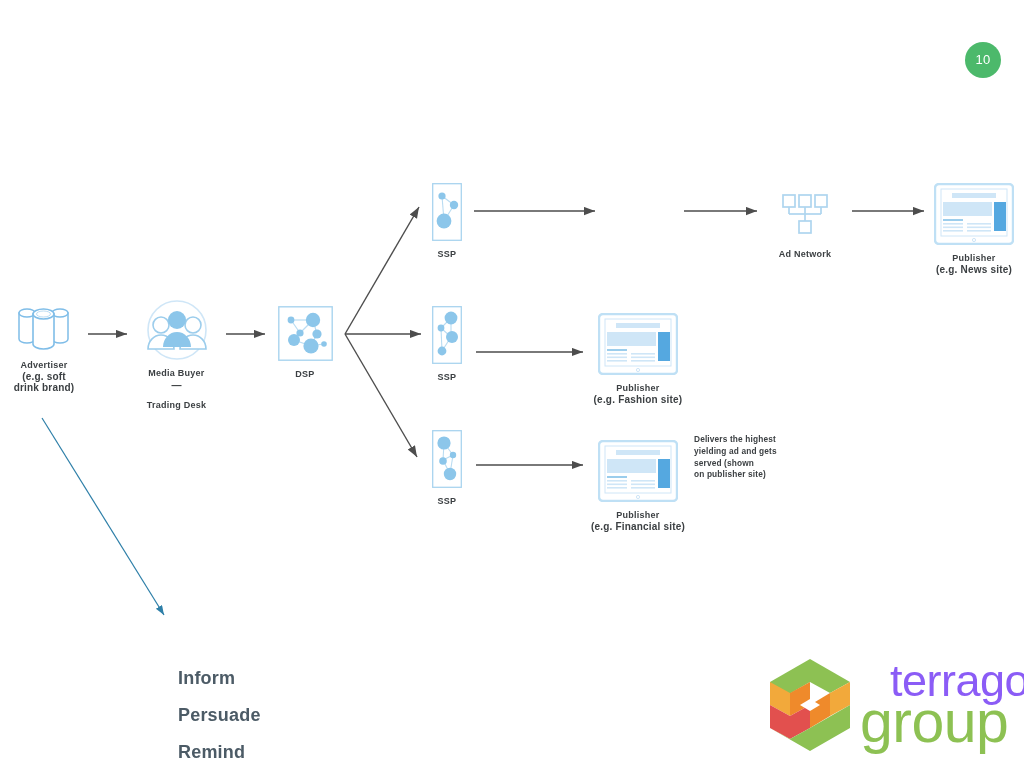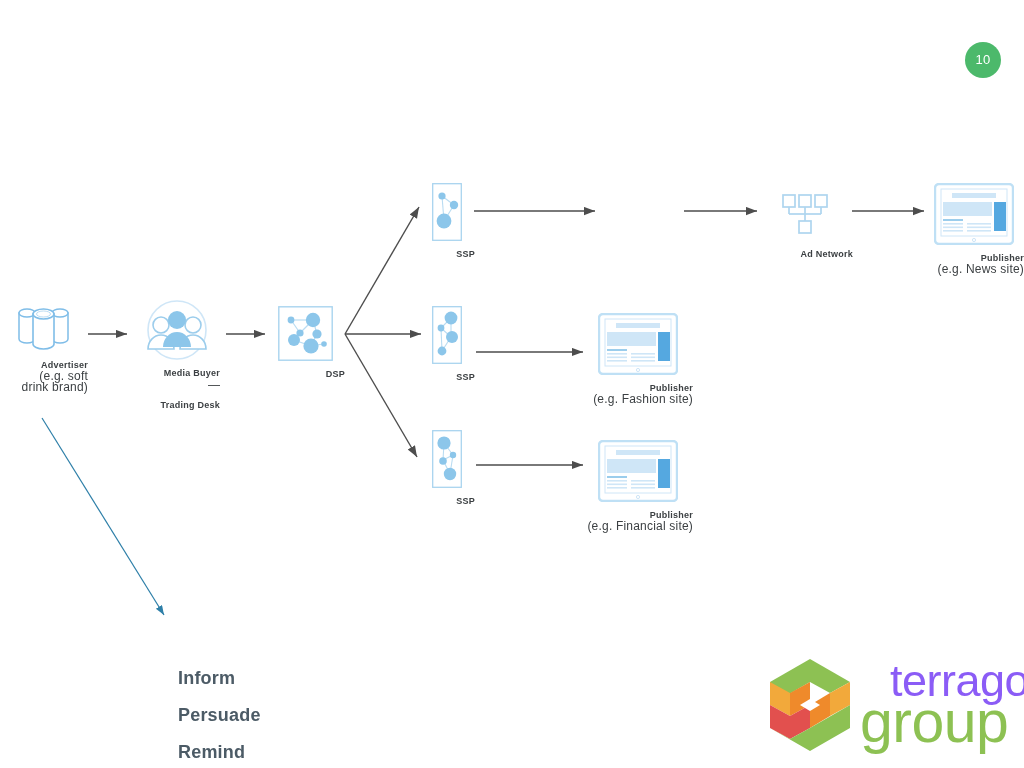--- a/index.html
+++ b/index.html
@@ -37,38 +37,38 @@
     color: #ffffff;
     font-size: 13px;
     line-height: 36px;
     text-align: center;
     letter-spacing: 0.3px;
   }
 
   
   .node {
     position: absolute;
-    text-align: right;
+    text-align: center;
   }
   .node-icon {
     position: relative;
     margin: 0 auto;
   }
   .node-label {
     margin-top: 7px;
     font-size: 9px;
     font-weight: bold;
     letter-spacing: 0.25px;
     color: #3c4043;
     line-height: 12px;
     white-space: nowrap;
   }
   .node-sub {
-    font-size: 12px;
-    font-weight: normal;
+    font-size: 10px;
+    font-weight: bold;
     letter-spacing: 0.2px;
     color: #3c4043;
     line-height: 11px;
     white-space: nowrap;
   }
   .node-sub.spacer-dash {
     letter-spacing: 0;
     line-height: 13px;
   }
 
@@ -389,20 +389,26 @@
         <rect x="33" y="40" width="24" height="1.6" fill="#cfe6f7"></rect>
         <rect x="33" y="43.5" width="24" height="1.6" fill="#cfe6f7"></rect>
         <rect x="33" y="47" width="24" height="1.6" fill="#cfe6f7"></rect>
         <circle cx="40" cy="57" r="1.6" fill="none" stroke="#cfe6f7" stroke-width="1"></circle>
       </svg>
     </div>
     <div class="node-label">Publisher</div>
     <div class="node-sub">(e.g. Financial site)</div>
   </div>
 
+  <div class="annotation">
+    <div>Delivers the highest</div>
+    <div>yielding ad and gets</div>
+    <div>served (shown</div>
+    <div>on publisher site)</div>
+  </div>
 
   <div class="word-list">
     <div>Inform</div>
     <div>Persuade</div>
     <div>Remind</div>
   </div>
 
   <div class="logo">
     <svg width="96" height="100" viewBox="0 0 96 100">
 

